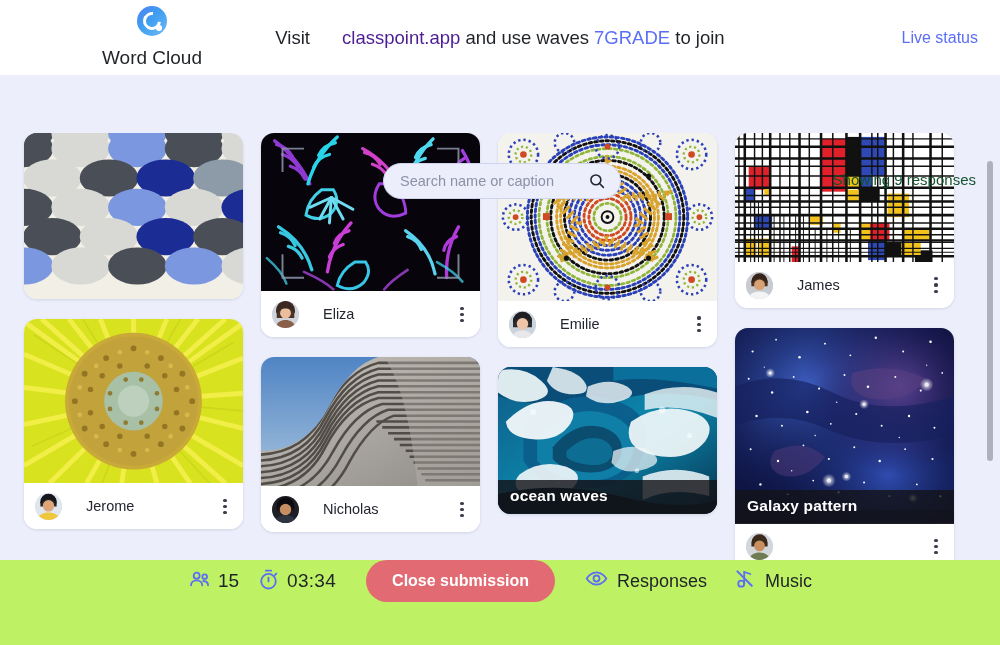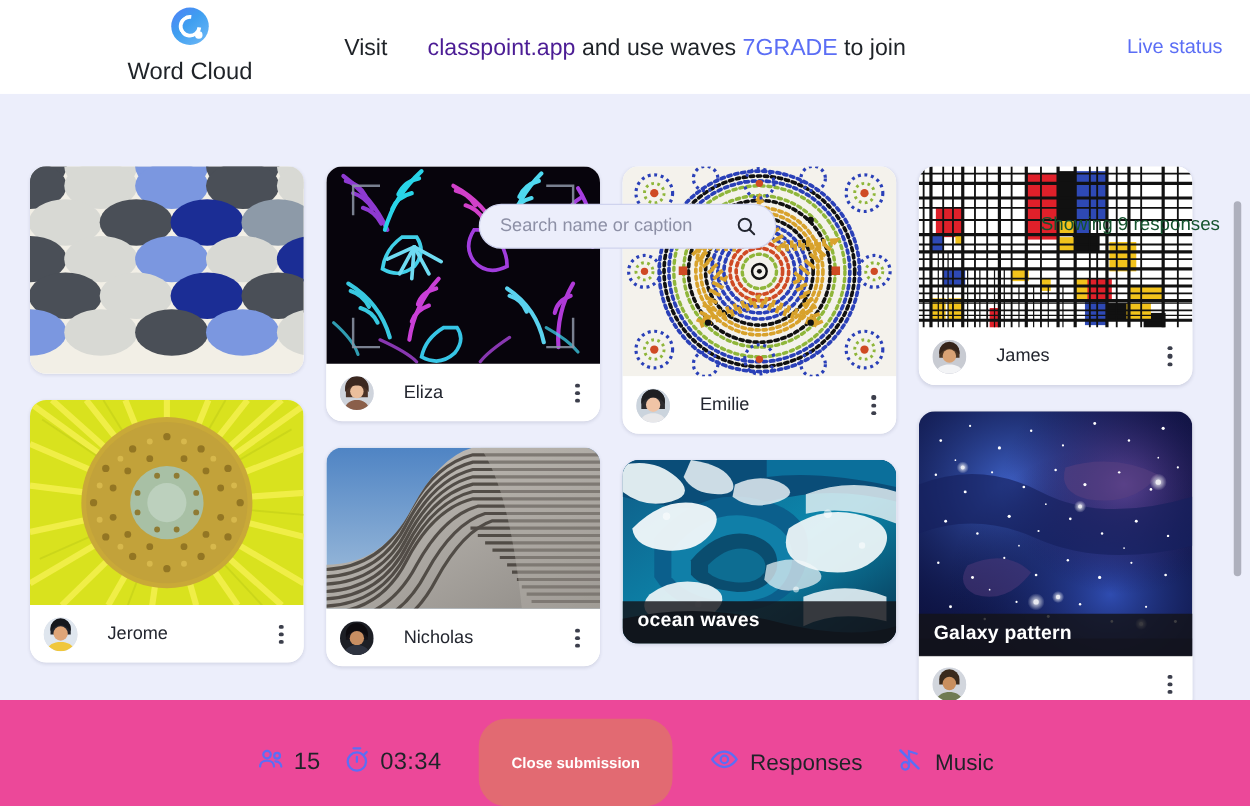--- a/index.html
+++ b/index.html
@@ -136,35 +136,35 @@
   .scrollbar {
     position: absolute; right: 7px; top: 86px;
     width: 6px; height: 300px; border-radius: 3px;
     background: #aeb0bd;
     z-index: 4;
   }
 
   
   .bottombar {
     flex: 0 0 85px; height: 85px;
-    background: #ec4899;
-    display: flex; align-items: flex-end; justify-content: center;
+    background: #bef264;
+    display: flex; align-items: flex-start; justify-content: center;
     gap: 0;
     position: relative; z-index: 6;
   }
   .bb-inner { display: flex; align-items: center; gap: 0; }
   .bb-group { display: flex; align-items: center; gap: 7px; }
   .bb-count { font-size: 19px; color: #1f2328; }
   .bb-timer { font-size: 19px; color: #1f2328; letter-spacing: .3px; }
   .btn-close {
     background: #e26a72; color: #ffffff;
     border: none; border-radius: 22px;
     font-family: "Liberation Sans", sans-serif;
-    font-size: 12px; font-weight: 700;
-    padding: 28px 26px; cursor: pointer; white-space: nowrap;
+    font-size: 16px; font-weight: 700;
+    padding: 12px 26px; cursor: pointer; white-space: nowrap;
   }
   .bb-link { display: flex; align-items: center; gap: 9px; cursor: pointer; }
   .bb-link span { font-size: 18px; color: #1f2328; }
 
   .sep-sm { width: 18px; } .sep-md { width: 26px; } .sep-lg { width: 30px; }
 </style>
 </head>
 <body>
 
 <div class="app">

